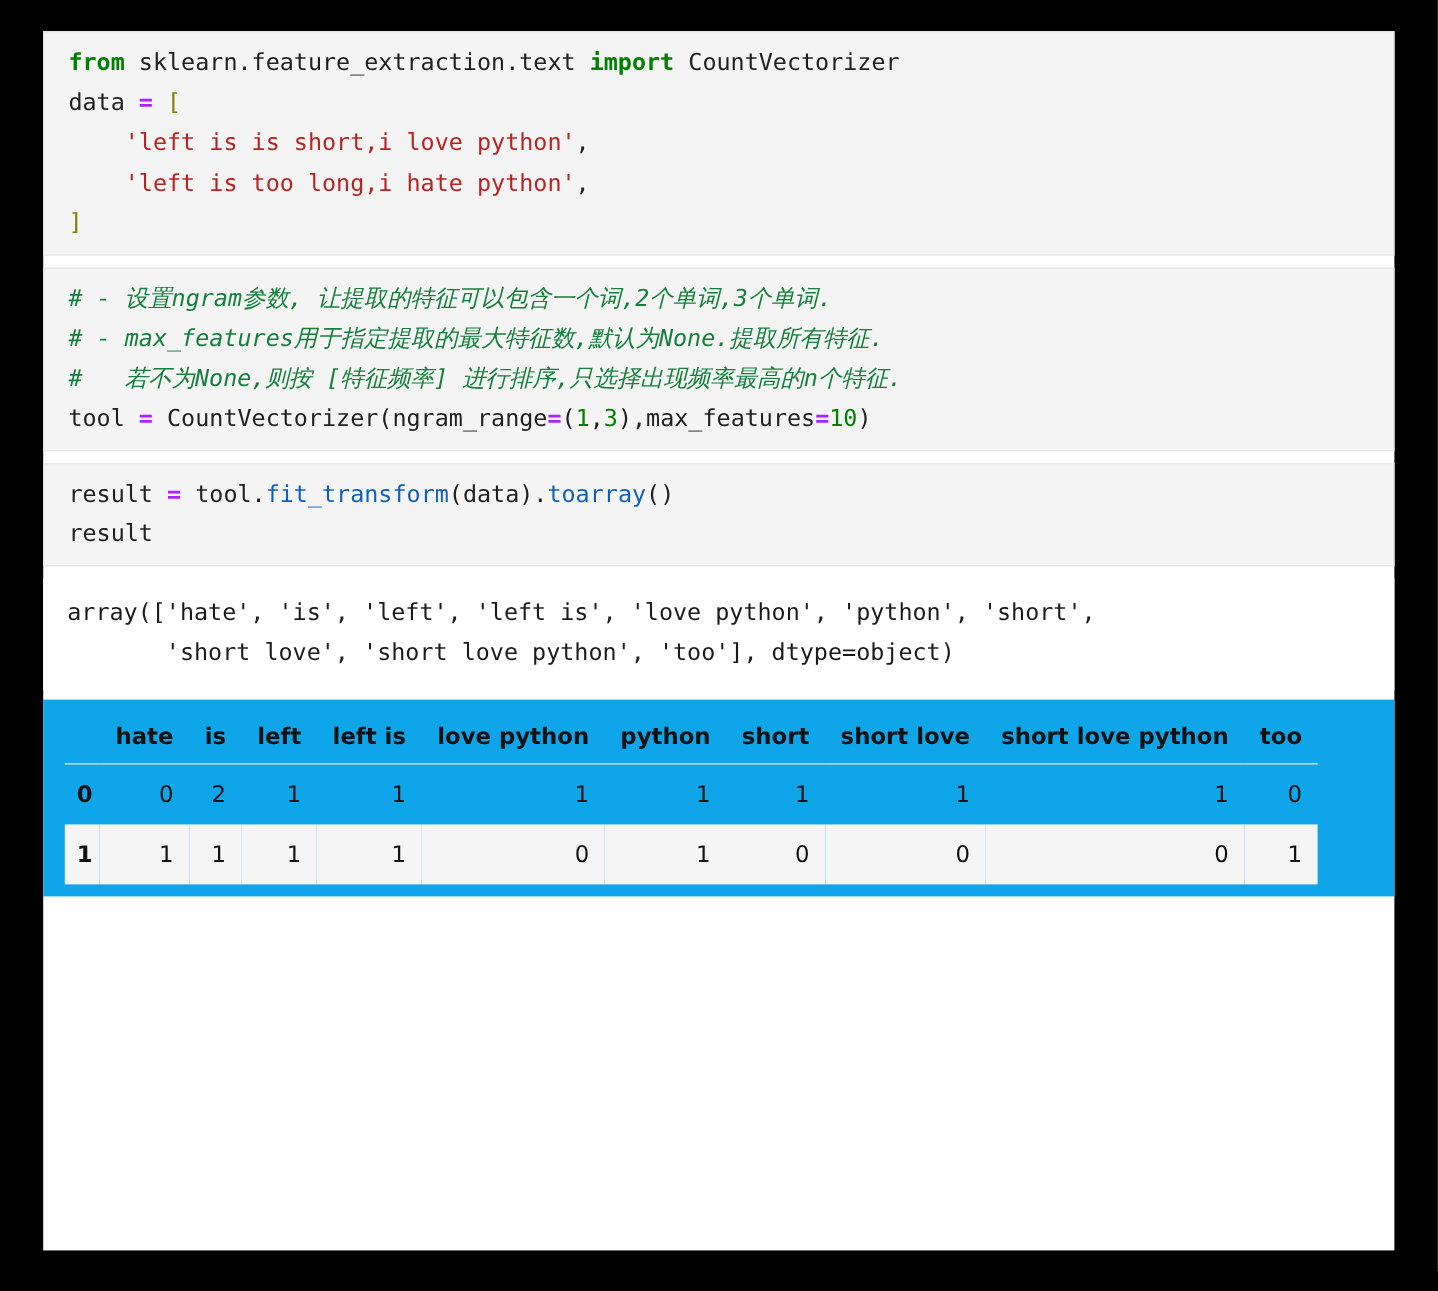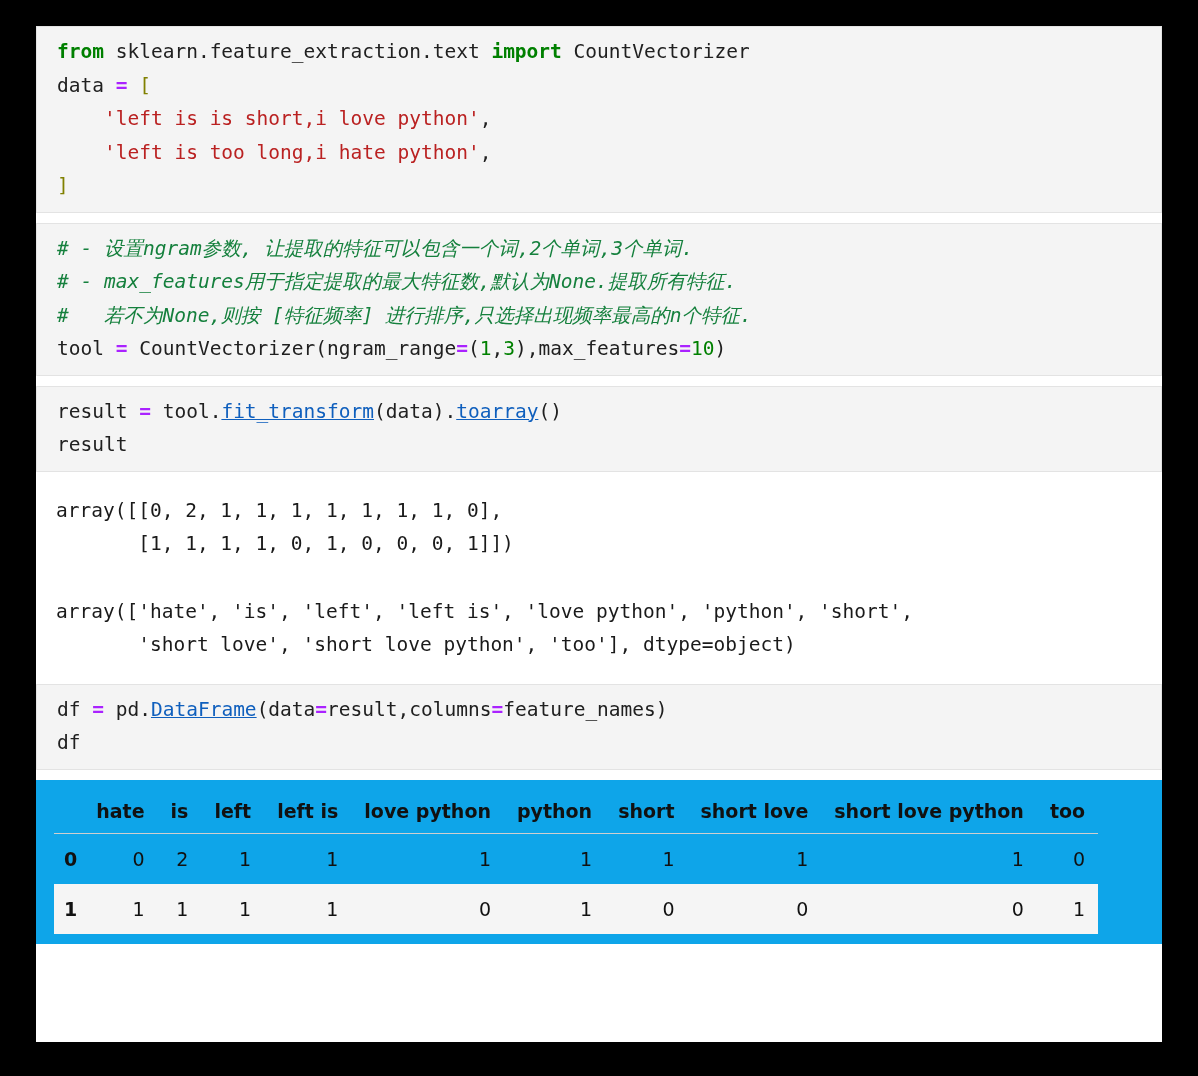--- a/index.html
+++ b/index.html
@@ -61,21 +61,21 @@
     line-height: 33.5px;
     color: #1a1a1a;
     white-space: pre;
   }
 
   
   .kw   { color: #008000; font-weight: bold; text-align: center; }
   .op   { color: #aa22ff; font-weight: bold; }
   .str  { color: #ba2121; }
   .cmt  { color: #15803d; font-style: italic; }
-  .fn   { color: #0f5fbd; text-decoration: underline; }
+  .fn   { color: #0f5fbd; }
   .num  { color: #008000; }
   .brk  { color: #808000; }
   .pln  { color: #202020; }
 
   
   .df-wrap {
     background: #0ea5e9;
     padding: 14px 10px 10px 18px;
     box-sizing: border-box;
   }
@@ -131,30 +131,22 @@
         <pre class="code"><span class="cmt"># - 设置ngram参数, 让提取的特征可以包含一个词,2个单词,3个单词.</span>
 <span class="cmt"># - max_features用于指定提取的最大特征数,默认为None.提取所有特征.</span>
 <span class="cmt">#   若不为None,则按 [特征频率] 进行排序,只选择出现频率最高的n个特征.</span>
 <span class="pln">tool </span><span class="op">=</span><span class="pln"> CountVectorizer(ngram_range</span><span class="op">=</span><span class="pln">(</span><span class="num">1</span><span class="pln">,</span><span class="num">3</span><span class="pln">),max_features</span><span class="op">=</span><span class="num">10</span><span class="pln">)</span></pre>
       </div>
       <div class="cell">
         <pre class="code"><span class="pln">result </span><span class="op">=</span><span class="pln"> tool.</span><span class="fn">fit_transform</span><span class="pln">(data).</span><span class="fn">toarray</span><span class="pln">()</span>
 <span class="pln">result</span></pre>
       </div>
       <div class="out">
-        <pre class="outtext">array([[0, 2, 1, 1, 1, 1, 1, 1, 1, 0],
-       [1, 1, 1, 1, 0, 1, 0, 0, 0, 1]])</pre>
-      </div>
-      <div class="out">
         <pre class="outtext">array(['hate', 'is', 'left', 'left is', 'love python', 'python', 'short',
        'short love', 'short love python', 'too'], dtype=object)</pre>
-      </div>
-      <div class="cell">
-        <pre class="code"><span class="pln">df </span><span class="op">=</span><span class="pln"> pd.</span><span class="fn">DataFrame</span><span class="pln">(data</span><span class="op">=</span><span class="pln">result,columns</span><span class="op">=</span><span class="pln">feature_names)</span>
-<span class="pln">df</span></pre>
       </div>
       <div class="df-wrap">
         <table class="df">
           <thead>
             <tr>
               <th class="idxhead"></th>
               <th>hate</th>
               <th>is</th>
               <th>left</th>
               <th>left is</th>

